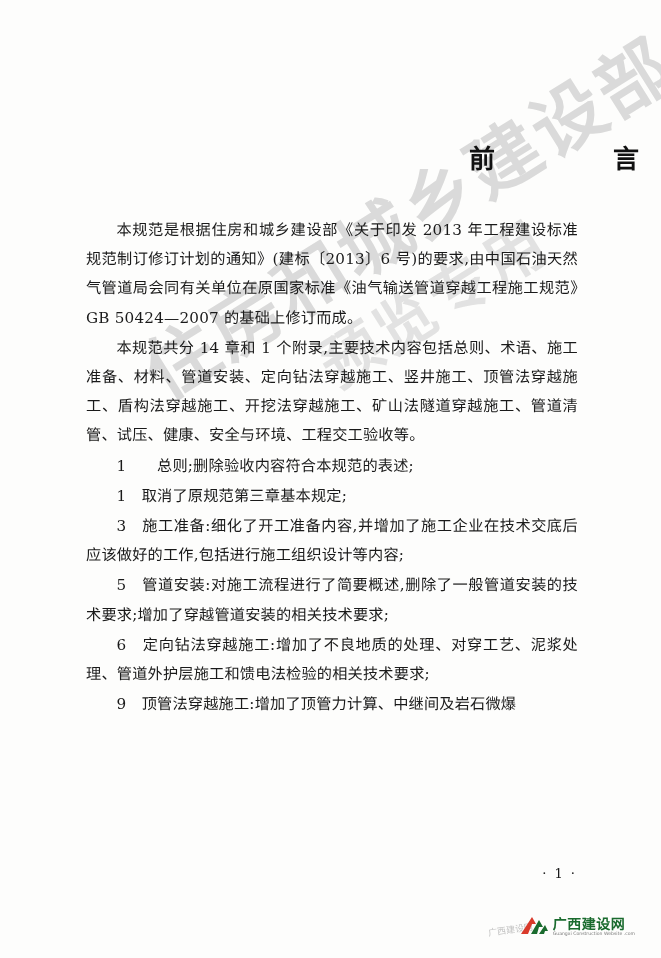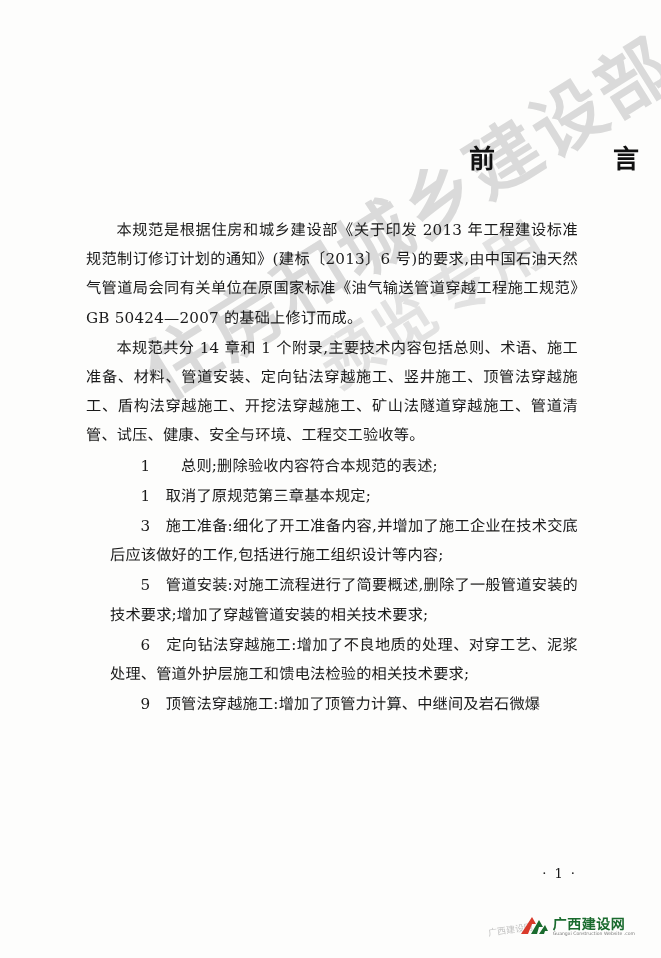--- a/index.html
+++ b/index.html
@@ -83,21 +83,20 @@
     text-align: justify;
     text-justify: inter-ideograph;
     letter-spacing: 0.2px;
     color: #1a1a1a;
   }
   p.indent {
     text-indent: 2em;
   }
   p.item {
     text-indent: 2em;
-    margin-left: 24px;
   }
 
   
   .page-number {
     position: absolute;
     right: 84px;
     top: 866px;
     font-size: 13px;
     letter-spacing: 2px;
     color: #1a1a1a;

